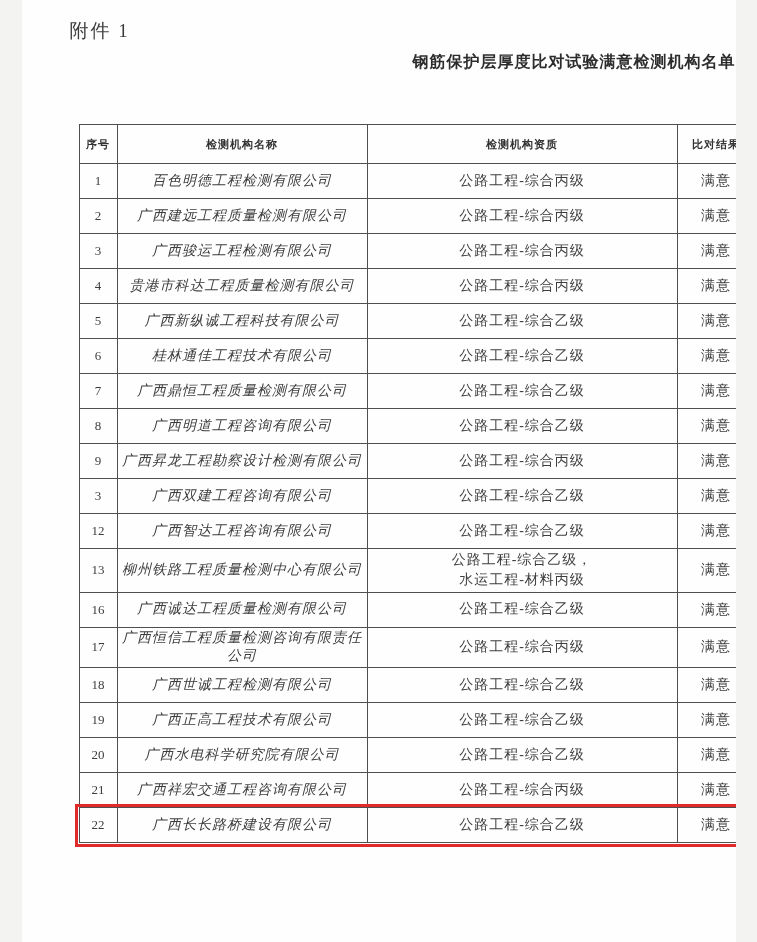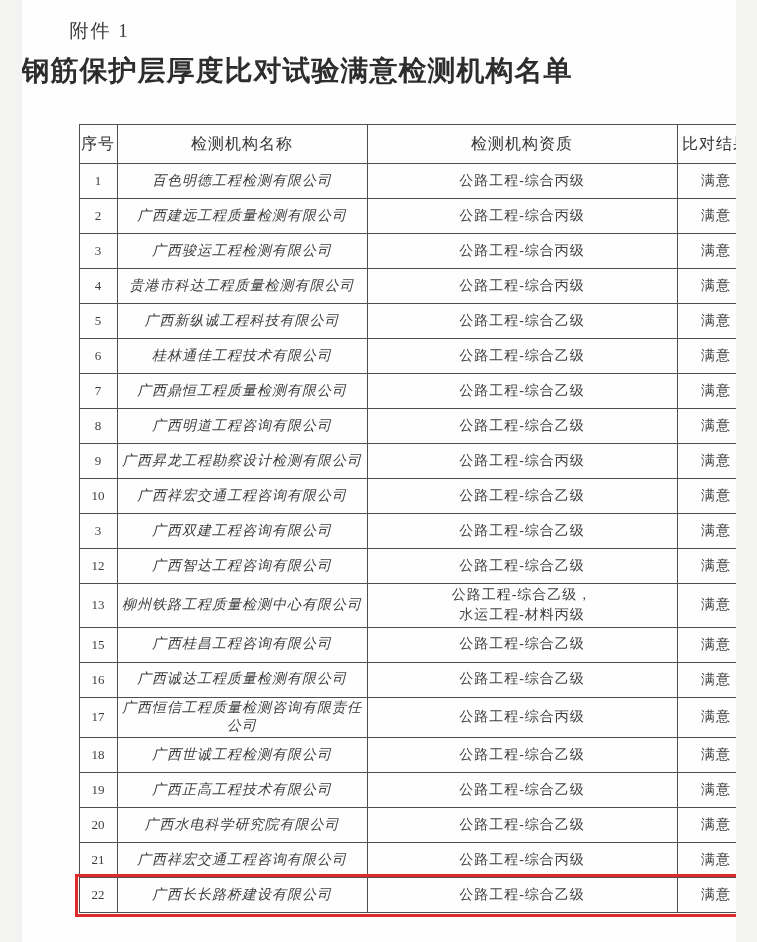--- a/index.html
+++ b/index.html
@@ -24,22 +24,22 @@
     font-size: 19px;
     color: #3c3c3c;
     letter-spacing: 2px;
   }
   .doc-title {
     position: absolute;
     left: 0;
     right: 0;
     top: 52px;
     margin: 0;
-    text-align: left;
-    font-size: 28px;
+    text-align: right;
+    font-size: 16px;
     font-weight: bold;
     color: #2d2d2d;
     letter-spacing: 1px;
   }
   table.inst-table {
     position: absolute;
     left: 57px;
     top: 124px;
     width: 676px;
     border-collapse: collapse;
@@ -48,22 +48,22 @@
   }
   .inst-table th,
   .inst-table td {
     border: 1px solid var(--table-border, #555);
     text-align: center;
     vertical-align: middle;
     overflow: hidden;
   }
   .inst-table th {
     height: 36px;
-    font-size: 16px;
-    font-weight: normal;
+    font-size: 11px;
+    font-weight: bold;
     color: #333;
     letter-spacing: 1px;
   }
   .inst-table td {
     height: 32px;
     font-size: 14px;
     color: #3d3d3d;
     padding: 1px 3px;
     letter-spacing: 1px;
   }
@@ -152,51 +152,39 @@
           <td class="cell-qualification">公路工程-综合乙级</td>
           <td class="cell-result">满意</td>
         </tr>
         <tr>
           <td class="cell-no">9</td>
           <td class="cell-name">广西昇龙工程勘察设计检测有限公司</td>
           <td class="cell-qualification">公路工程-综合丙级</td>
           <td class="cell-result">满意</td>
         </tr>
         <tr>
-          <td class="cell-no">10</td>
-          <td class="cell-name">广西祥宏交通工程咨询有限公司</td>
-          <td class="cell-qualification">公路工程-综合乙级</td>
-          <td class="cell-result">满意</td>
-        </tr>
-        <tr>
           <td class="cell-no">3</td>
           <td class="cell-name">广西双建工程咨询有限公司</td>
           <td class="cell-qualification">公路工程-综合乙级</td>
           <td class="cell-result">满意</td>
         </tr>
         <tr>
           <td class="cell-no">12</td>
           <td class="cell-name">广西智达工程咨询有限公司</td>
           <td class="cell-qualification">公路工程-综合乙级</td>
           <td class="cell-result">满意</td>
         </tr>
         <tr>
           <td class="cell-no">13</td>
           <td class="cell-name">柳州铁路工程质量检测中心有限公司</td>
           <td class="cell-qualification">公路工程-综合乙级，
 水运工程-材料丙级</td>
           <td class="cell-result">满意</td>
         </tr>
         <tr>
-          <td class="cell-no">15</td>
-          <td class="cell-name">广西桂昌工程咨询有限公司</td>
-          <td class="cell-qualification">公路工程-综合乙级</td>
-          <td class="cell-result">满意</td>
-        </tr>
-        <tr>
           <td class="cell-no">16</td>
           <td class="cell-name">广西诚达工程质量检测有限公司</td>
           <td class="cell-qualification">公路工程-综合乙级</td>
           <td class="cell-result">满意</td>
         </tr>
         <tr>
           <td class="cell-no">17</td>
           <td class="cell-name">广西恒信工程质量检测咨询有限责任公司</td>
           <td class="cell-qualification">公路工程-综合丙级</td>
           <td class="cell-result">满意</td>

